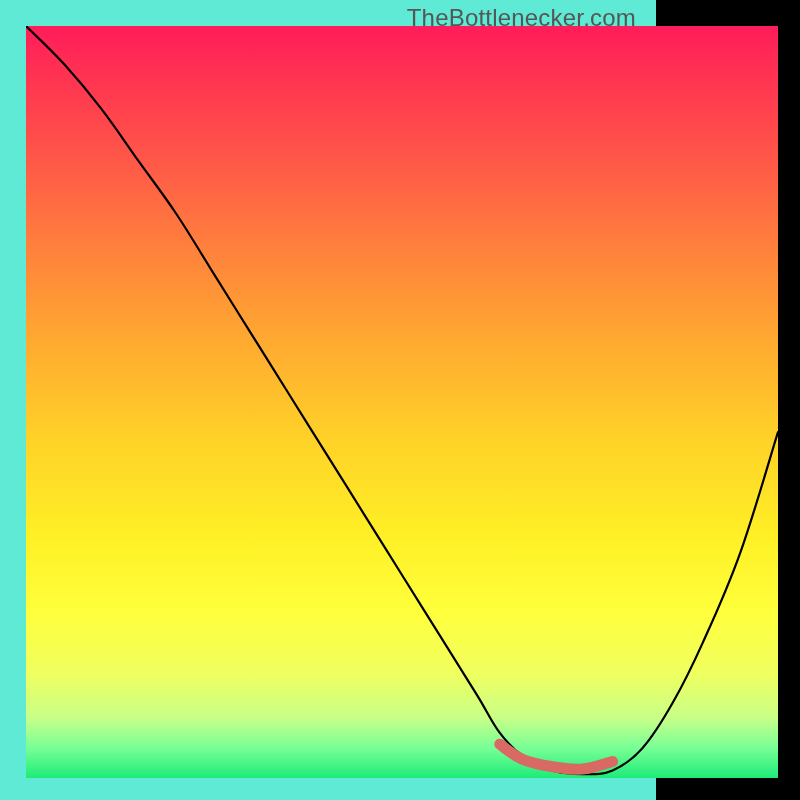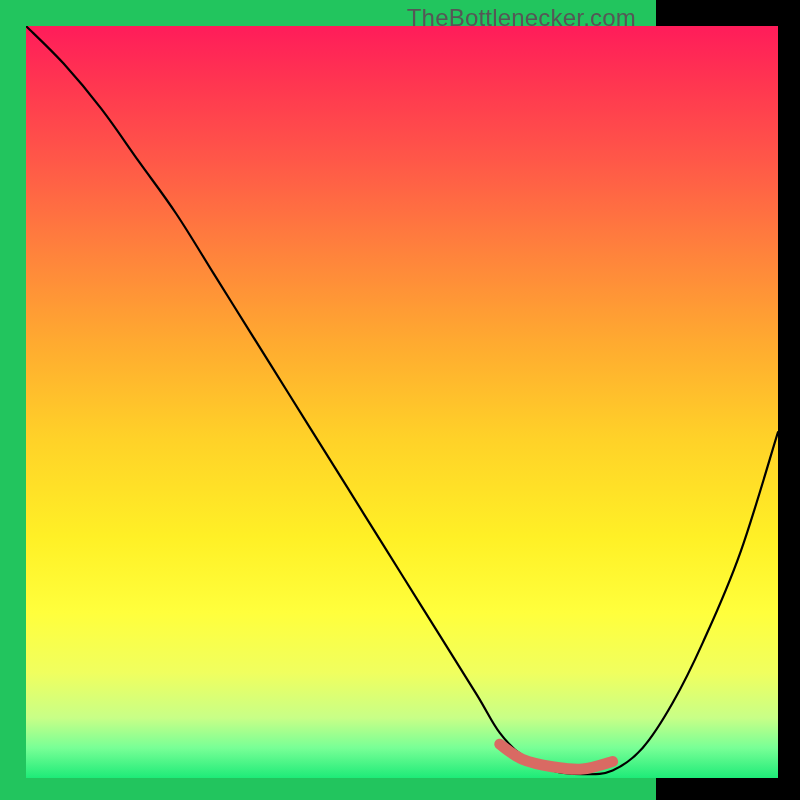--- a/index.html
+++ b/index.html
@@ -7,21 +7,21 @@
     padding: 0;
     width: 800px;
     height: 800px;
     background: #000;
     overflow: hidden;
   }
   .frame {
     position: relative;
     width: 656px;
     height: 800px;
-    background: #22c55e;
+    background: #5eead4;
   }
   .watermark {
     position: absolute;
     top: 4px;
     right: 20px;
     font-family: Arial, Helvetica, sans-serif;
     font-size: 24px;
     font-weight: 500;
     color: #565656;
     z-index: 5;

